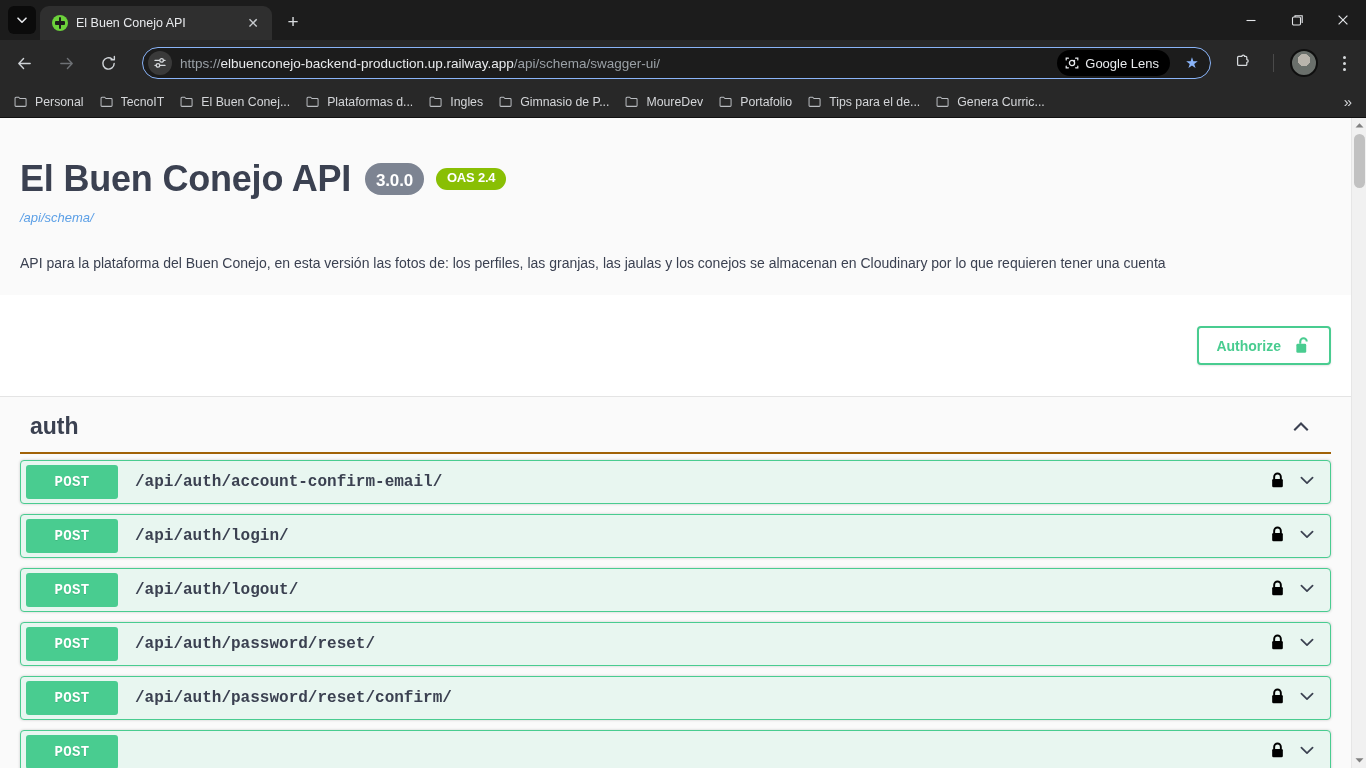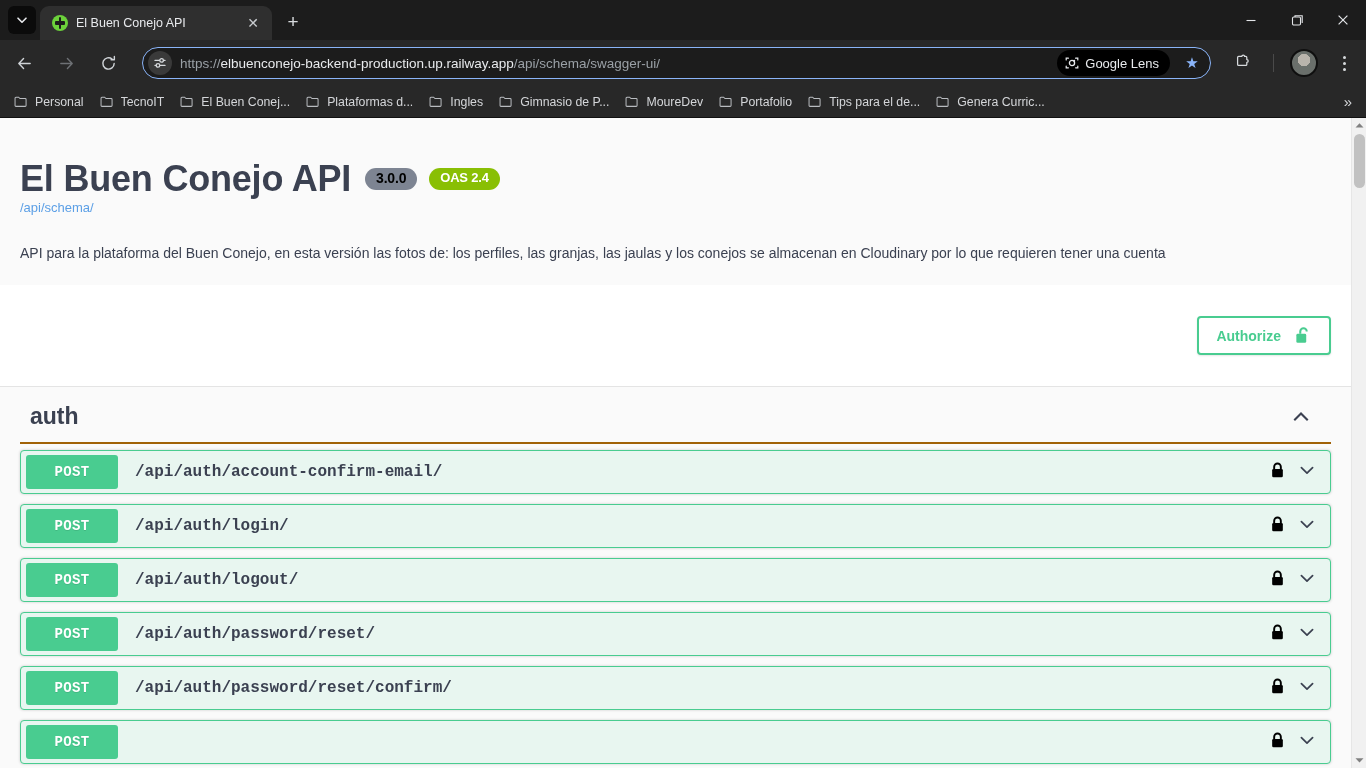--- a/index.html
+++ b/index.html
@@ -144,32 +144,32 @@
   }
   .page { width: 1351px; background: #fafafa; }
 
   .info-band { background: #fafafa; padding: 42px 20px 22px 20px; }
   .api-title {
     font-size: 36px; line-height: 1.05; font-weight: 700;
     color: #3b4151; display: flex; align-items: center;
     gap: 0; letter-spacing: -0.2px;
   }
   .badge-version {
-    font-size: 14px; font-weight: 700; color: #000000;
+    font-size: 17px; font-weight: 700; color: #ffffff;
     background: #7d8492; border-radius: 57px;
-    padding: 3px 11px 4px; margin-left: 14px; line-height: 1.1;
+    padding: 9px 11px 4px; margin-left: 14px; line-height: 1.1;
   }
   .badge-oas {
     font-size: 13px; font-weight: 700; color: #fff;
     background: #89bf04; border-radius: 57px;
     padding: 3px 11px 4px; margin-left: 12px; line-height: 1.1;
   }
   .schema-link {
-    font-size: 13px; color: #5b9fe6; margin-top: 2px;
-    text-decoration: none; display: inline-block;
+    font-size: 13px; color: #5b9fe6; margin-top: 12px;
+    text-decoration: none; display: inline-block; font-style: italic;
   }
   .api-desc { font-size: 14px; color: #3b4151; margin-top: 28px; line-height: 1.4; }
 
   .scheme-band {
     background: #fff; border-bottom: 1px solid #e4e4e4;
     padding: 22px 20px; display: flex; justify-content: flex-end;
     align-items: center; min-height: 102px;
   }
   .authorize-btn {
     display: inline-flex; align-items: center; gap: 14px;

